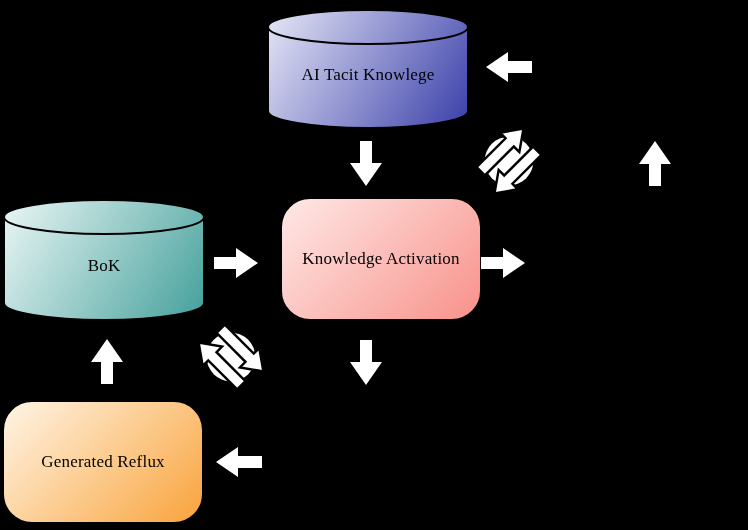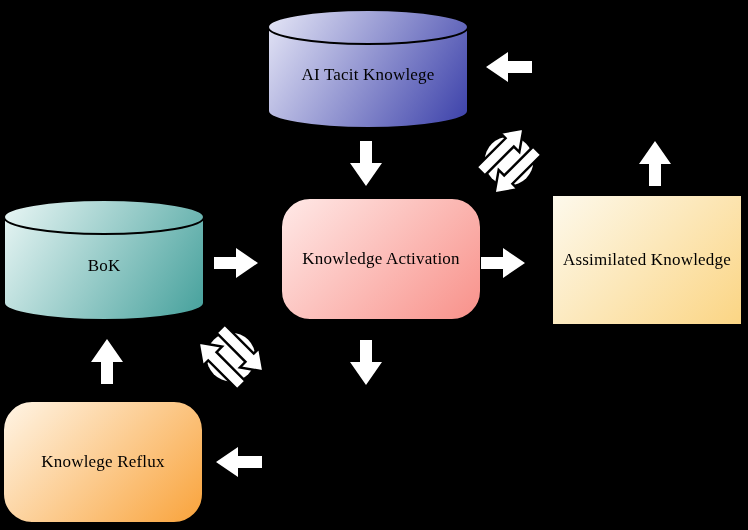--- a/index.html
+++ b/index.html
@@ -47,26 +47,23 @@
       <path d="M2,21 L2,107 A100,17 0 0 0 202,107 L202,21" fill="url(#g-bok)" stroke="#000" stroke-width="2"></path>
       <ellipse cx="102" cy="21" rx="100" ry="17" fill="url(#g-bok)" stroke="#000" stroke-width="2"></ellipse>
     </svg>
     <div class="label">BoK</div>
   </div>
 
   <div class="node rounded" style="left: 280px; top: 197px; width: 202px; height: 124px; background: linear-gradient(135deg, rgb(255, 233, 231), rgb(248, 145, 138)); justify-content: center;">
     <div class="label">Knowledge Activation</div>
   </div>
 
-  <div class="node" style="left: 553px; top: 196px; width: 188px; height: 128px; background: linear-gradient(135deg, rgb(253, 249, 236), rgb(251, 213, 132));">
-    <div class="label">Assimilated Knowledge</div>
-  </div>
 
   <div class="node rounded" style="left: 2px; top: 400px; width: 202px; height: 124px; background: linear-gradient(135deg, rgb(255, 245, 230), rgb(249, 163, 59));">
-    <div class="label">Knowlege Reflux</div>
+    <div class="label">Generated Reflux</div>
   </div>
 
 
   <svg class="arrow" style="left:486px; top:52px;" width="46" height="30" viewBox="0 0 46 30">
     <polygon points="46,9 22,9 22,0 0,15 22,30 22,21 46,21" fill="#fff"></polygon>
   </svg>
 
   <svg class="arrow" style="left:350px; top:141px;" width="32" height="45" viewBox="0 0 32 45">
     <polygon points="10,0 22,0 22,22 32,22 16,45 0,22 10,22" fill="#fff"></polygon>
   </svg>

